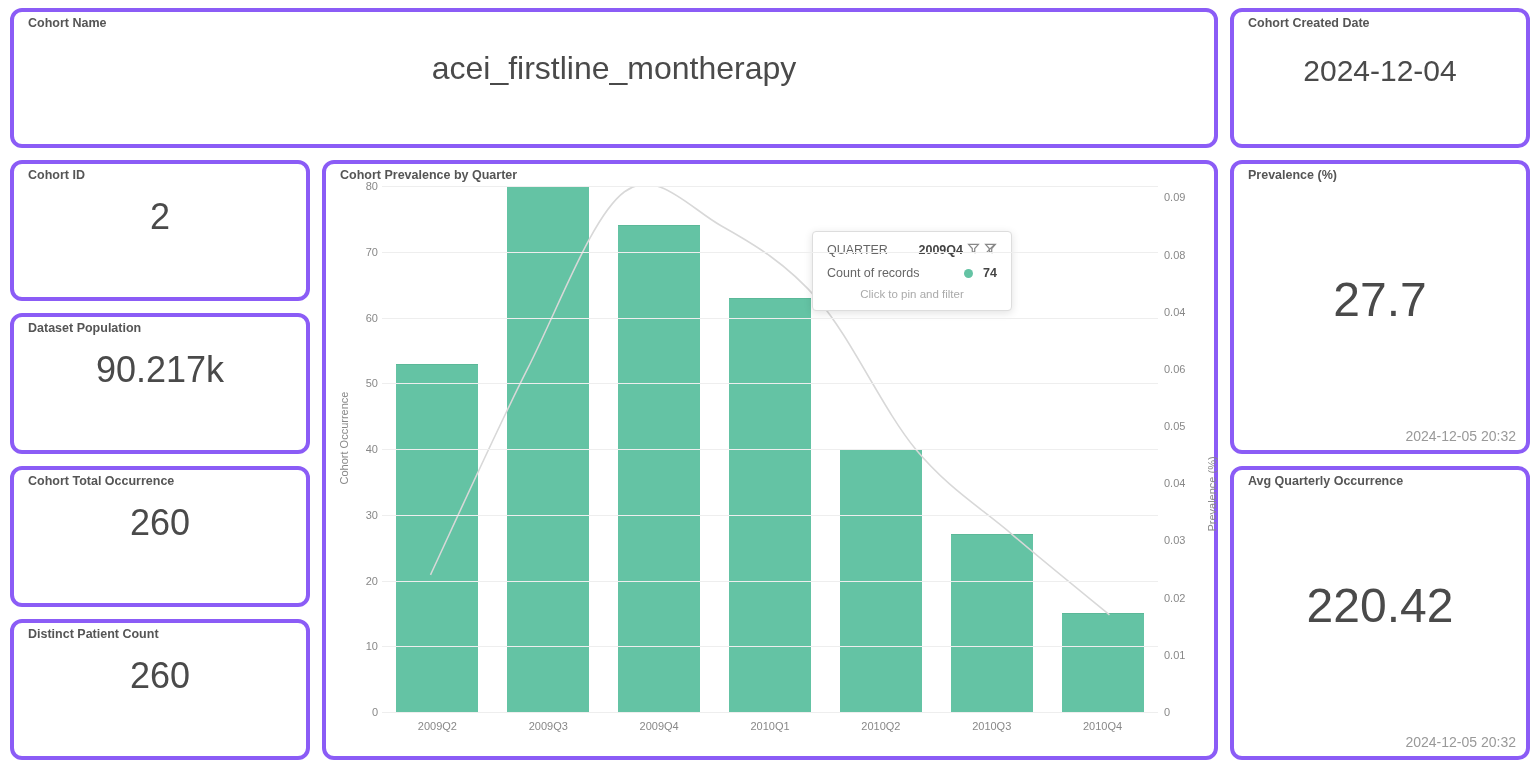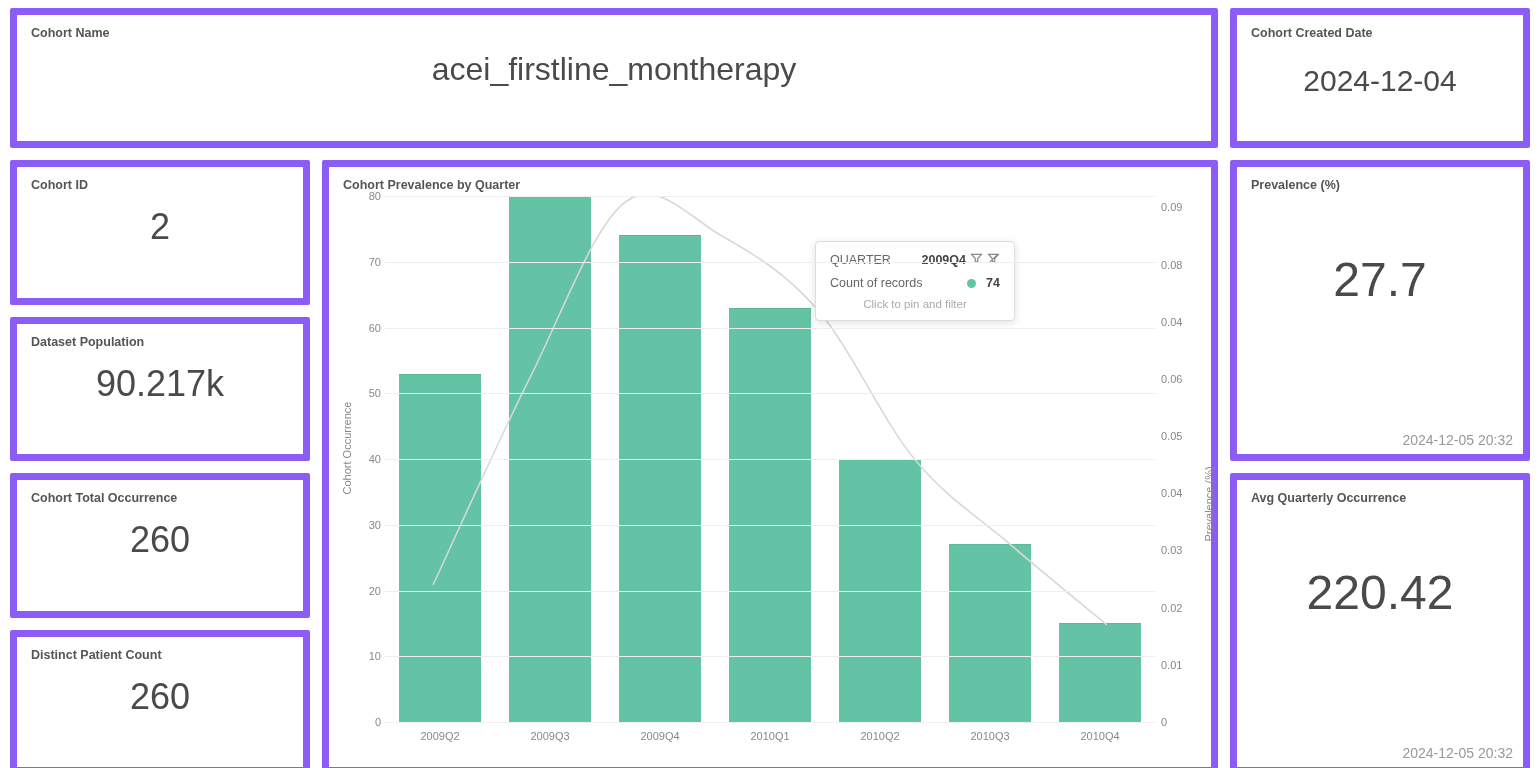--- a/index.html
+++ b/index.html
@@ -1,30 +1,30 @@
 <!DOCTYPE html>
 <html><head>
 <meta charset="utf-8">
 <style>
   html,body{margin:0;padding:0;background:#fff;font-family:-apple-system,BlinkMacSystemFont,"Segoe UI",Helvetica,Arial,sans-serif;color:#333;}
   *{box-sizing:border-box;}
   .dash{width:1540px;height:768px;padding:8px 10px;display:grid;grid-template-columns:300px 1fr 300px;grid-template-rows:140px 1fr;gap:12px;}
-  .card{border:7px solid #8b5cf6;border-radius:2px;padding:11px 14px;position:relative;background:#fff;}
+  .card{border:4px solid #8b5cf6;border-radius:12px;padding:4px 14px;position:relative;background:#fff;}
   .card-title{font-size:12.5px;font-weight:700;color:#555;margin-bottom:4px;}
   .big{font-size:34px;font-weight:400;color:#4a4a4a;text-align:center;}
   .huge{font-size:48px;font-weight:400;color:#4a4a4a;text-align:center;}
   .cohort-name{grid-column:1 / span 2;}
-  .cohort-name .big{margin-top:11px;font-size:32px;}
+  .cohort-name .big{margin-top:20px;font-size:32px;}
   .created{grid-column:3;}
   .created .big{margin-top:24px;font-size:30px;}
   .left-stack{grid-column:1;grid-row:2;display:grid;grid-template-rows:repeat(4,1fr);gap:12px;}
   .left-stack .big{margin-top:14px;font-size:36px;}
   .chart-card{grid-column:2;grid-row:2;}
   .right-stack{grid-column:3;grid-row:2;display:grid;grid-template-rows:1fr 1fr;gap:12px;}
-  .right-stack .huge{margin-top:60px;}
+  .right-stack .huge{margin-top:90px;}
   .tstamp{position:absolute;right:10px;bottom:6px;font-size:14px;color:#999;}
   
   .plot{position:relative;width:100%;height:560px;margin-top:4px;}
   .plot-inner{position:absolute;left:42px;right:42px;top:0;bottom:34px;}
   .gridline{position:absolute;left:0;right:0;border-top:1px solid #eee;}
   .ytick-l{position:absolute;left:-32px;font-size:11px;color:#888;transform:translateY(-50%);width:28px;text-align:right;}
   .ytick-r{position:absolute;right:-36px;font-size:11px;color:#888;transform:translateY(-50%);width:30px;text-align:left;}
   .bars{position:absolute;left:0;right:0;top:0;bottom:0;display:flex;align-items:flex-end;}
   .barcol{flex:1;display:flex;flex-direction:column;align-items:center;justify-content:flex-end;height:100%;}
   .bar{width:74%;background:#64c3a4;border-top:1px solid #5bb898;}

